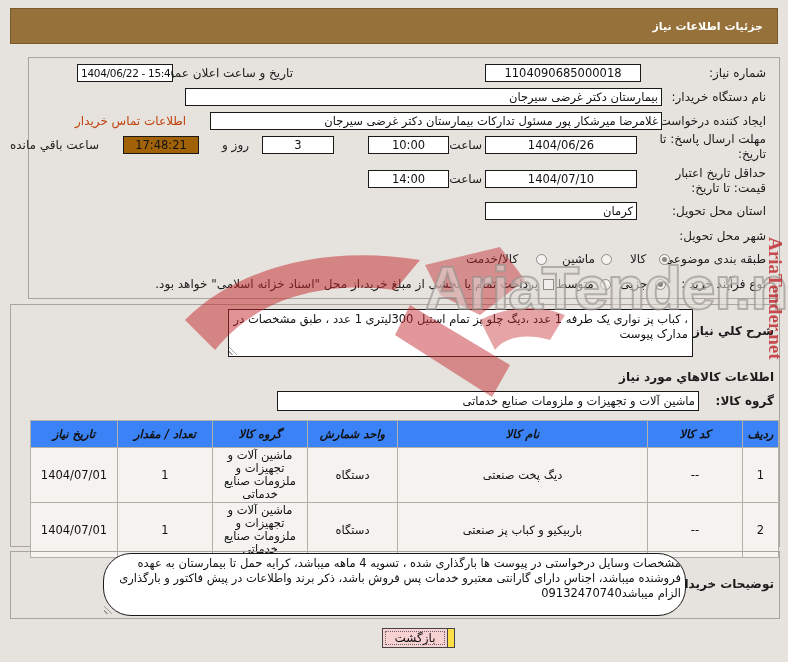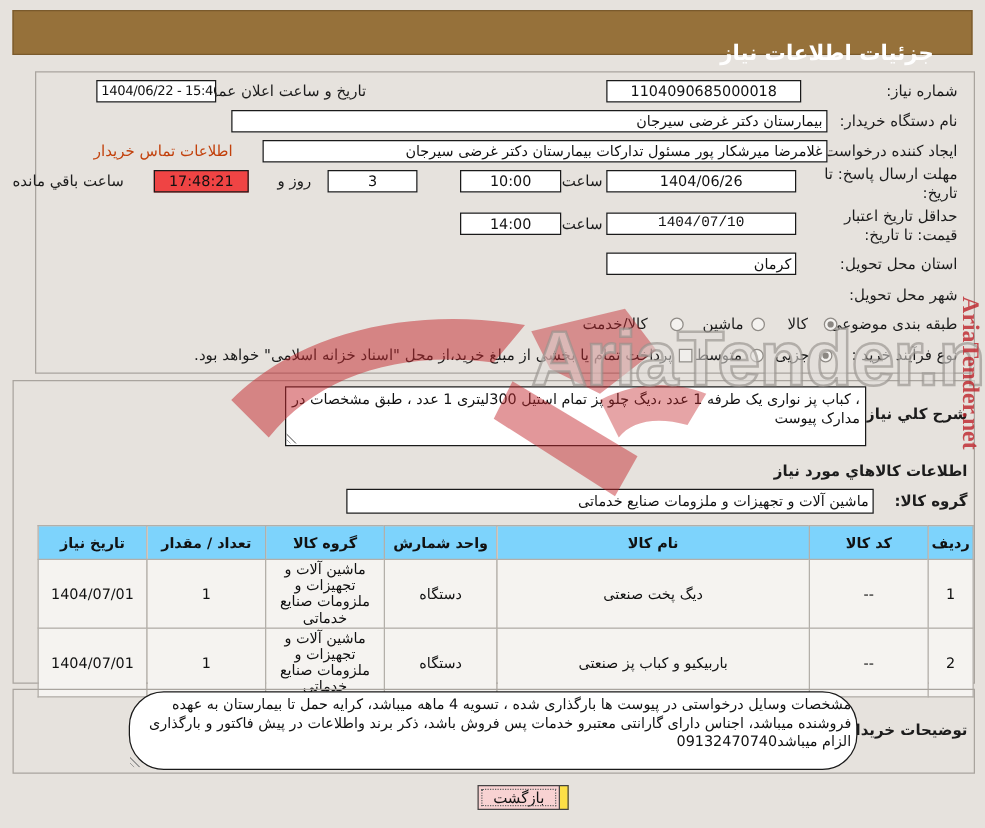--- a/index.html
+++ b/index.html
@@ -1,50 +1,50 @@
 <!DOCTYPE html>
 <html lang="fa" dir="rtl"><head>
 <meta charset="utf-8">
 <style>
   html,body{margin:0;padding:0;background:#E6E2DD;font-family:"DejaVu Sans","Liberation Sans",sans-serif;}
   #screen{position:relative;width:788px;height:662px;background:#E6E2DD;overflow:hidden;direction:rtl;}
   
   .titlebar{position:absolute;left:10px;top:8px;width:768px;height:36px;background:#96713A;border:1px solid #7a5a2c;
-            color:#fff;font-size:17px;font-weight:600;line-height:36px;padding:16px;box-sizing:border-box;text-align:right;}
+            color:#fff;font-size:11px;font-weight:600;line-height:36px;padding:0;box-sizing:border-box;text-align:right;}
   .titlebar .t{padding-right:14px;}
   
   .gbox{position:absolute;border:1px solid #A9A49E;background:transparent;box-sizing:border-box;}
   
   .lbl{position:absolute;font-size:12px;color:#1c1c1c;white-space:nowrap;line-height:15px;}
   .lbl.wrap{white-space:normal;}
   .lbl.b{font-weight:bold;}
   
   .tb{position:absolute;background:#fff;border:1px solid #1a1a1a;height:16px;line-height:16px;font-size:11.5px;
       padding:0 3px;box-sizing:content-box;overflow:hidden;white-space:nowrap;color:#111;}
   .tb.center{text-align:center;direction:ltr;}
   .tb.rt{text-align:right;}
-  .tb.yellow{background:#ef4444;}
+  .tb.yellow{background:#a16207;}
   .tb.small{font-size:10.5px;letter-spacing:-0.3px;}
   
   .ta{position:absolute;background:#fff;border:1px solid #1a1a1a;font-size:11.5px;color:#111;box-sizing:border-box;
       padding:2px 4px;text-align:right;line-height:15px;overflow:hidden;}
   .rz{position:absolute;left:1px;bottom:1px;width:11px;height:11px;
       background:repeating-linear-gradient(45deg,transparent 0 2px,#8a8a8a 2px 3px);
       clip-path:polygon(0 0,0 100%,100% 100%);opacity:.8;}
   
   .link{position:absolute;font-size:12px;color:#c2410c;white-space:nowrap;cursor:pointer;}
   
   .radio{position:absolute;width:11px;height:11px;border:1px solid #8f8b86;border-radius:50%;background:#F4F2EF;box-sizing:border-box;}
   .radio.sel::after{content:"";position:absolute;left:2px;top:2px;width:5px;height:5px;border-radius:50%;background:#8b8782;}
   .chk{position:absolute;width:11px;height:11px;border:1px solid #8f8b86;background:#F0EEEB;box-sizing:border-box;}
   
   table.goods{position:absolute;left:30px;top:420px;width:748px;border-collapse:collapse;table-layout:fixed;direction:rtl;}
   table.goods th,table.goods td{border:1px solid #B3AFA9;font-size:11.5px;color:#111;text-align:center;vertical-align:middle;
       padding:1px 2px;overflow:hidden;}
-  table.goods th{background:#7dd3fc;font-weight:bold;height:24px;}
+  table.goods th{background:#3b82f6;font-weight:bold;height:24px;font-style:italic;}
   table.goods td{background:#F5F3F0;height:50px;line-height:13px;}
   td.num{direction:ltr;}
   
   .btn{position:absolute;height:20px;line-height:18px;font-size:12px;text-align:center;border:1px solid #444;
        box-sizing:border-box;cursor:pointer;color:#111;}
   .btn.back{background:#F8D2D2;outline:1px dotted #666;outline-offset:-4px;margin-left:45px;}
   .btn.print{background:#fde047;}
   
   .wm{pointer-events:none;}
   .wm-gray{position:absolute;left:425px;top:252px;z-index:31;font-size:62px;font-weight:bold;letter-spacing:-1px;
@@ -82,21 +82,21 @@
   <div class="lbl wrap" style="right:22px;top:132px;width:112px;">مهلت ارسال پاسخ: تا تاریخ:</div>
   <div class="tb center" style="left:485px;top:136px;width:144px;">1404/06/26</div>
   <div class="lbl" style="right:306px;top:138px;">ساعت</div>
   <div class="tb center" style="left:368px;top:136px;width:73px;">10:00</div>
   <div class="tb center" style="left:262px;top:136px;width:64px;">3</div>
   <div class="lbl" style="left:222px;top:138px;">روز و</div>
   <div class="tb center yellow" style="left:123px;top:136px;width:68px;">17:48:21</div>
   <div class="lbl" style="left:10px;top:138px;">ساعت باقي مانده</div>
 
   <div class="lbl wrap" style="right:22px;top:166px;width:118px;">حداقل تاریخ اعتبار قیمت: تا تاریخ:</div>
-  <div class="tb center" style="left:485px;top:170px;width:144px;font-family:Liberation Mono, monospace;">1404/07/10</div>
+  <div class="tb center" style="left:485px;top:170px;width:144px;">1404/07/10</div>
   <div class="lbl" style="right:306px;top:172px;">ساعت</div>
   <div class="tb center" style="left:368px;top:170px;width:73px;">14:00</div>
 
   <div class="lbl" style="right:22px;top:204px;">استان محل تحویل:</div>
   <div class="tb rt" style="left:485px;top:202px;width:144px;">کرمان</div>
 
   <div class="lbl" style="right:22px;top:229px;">شهر محل تحویل:</div>
 
   <div class="lbl" style="right:22px;top:252px;">طبقه بندی موضوعی:</div>
   <span class="radio sel" style="left:659px;top:254px;"></span>

